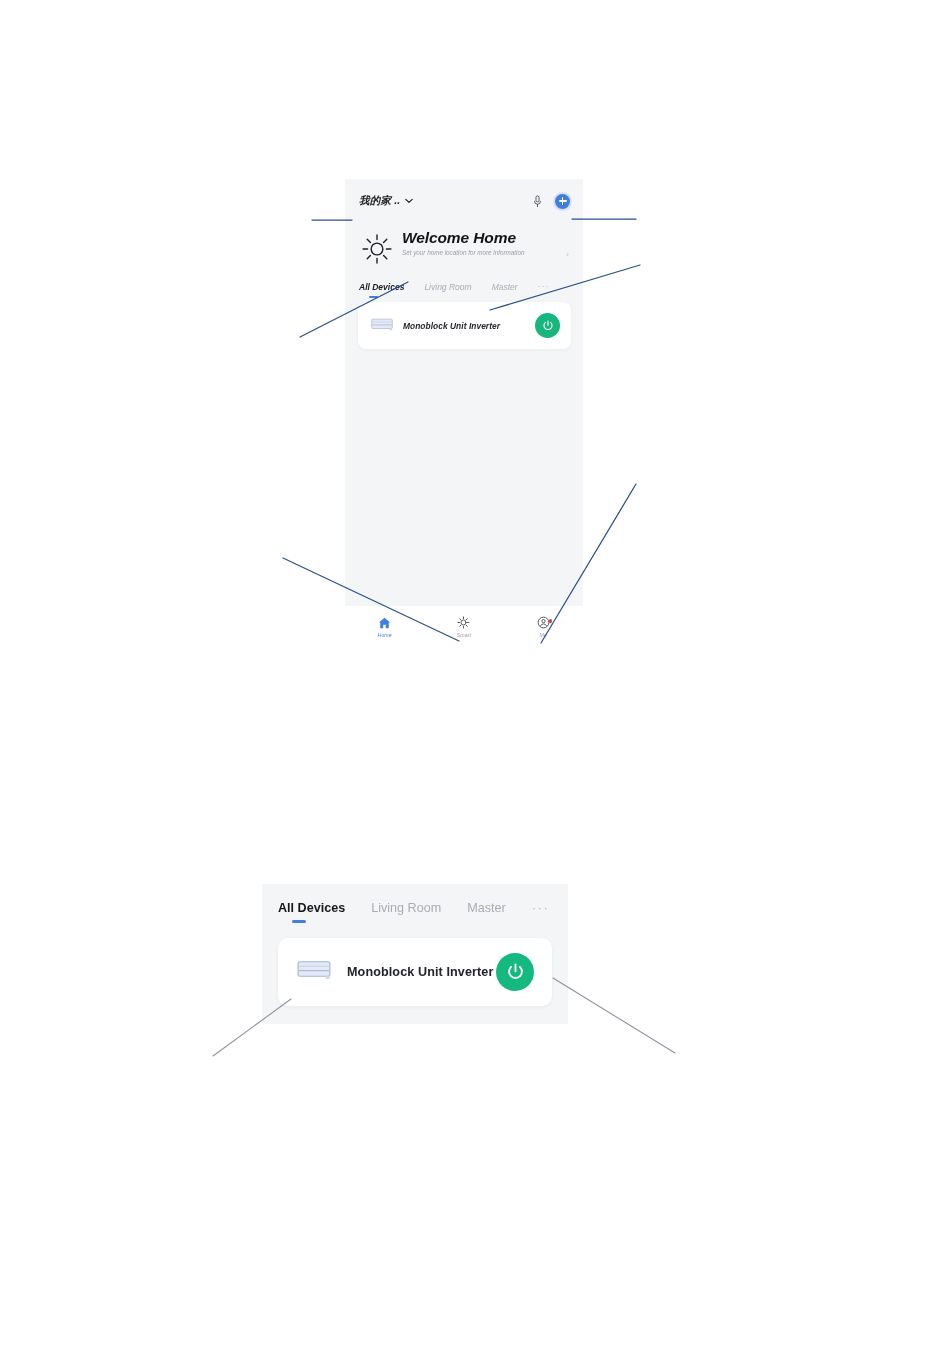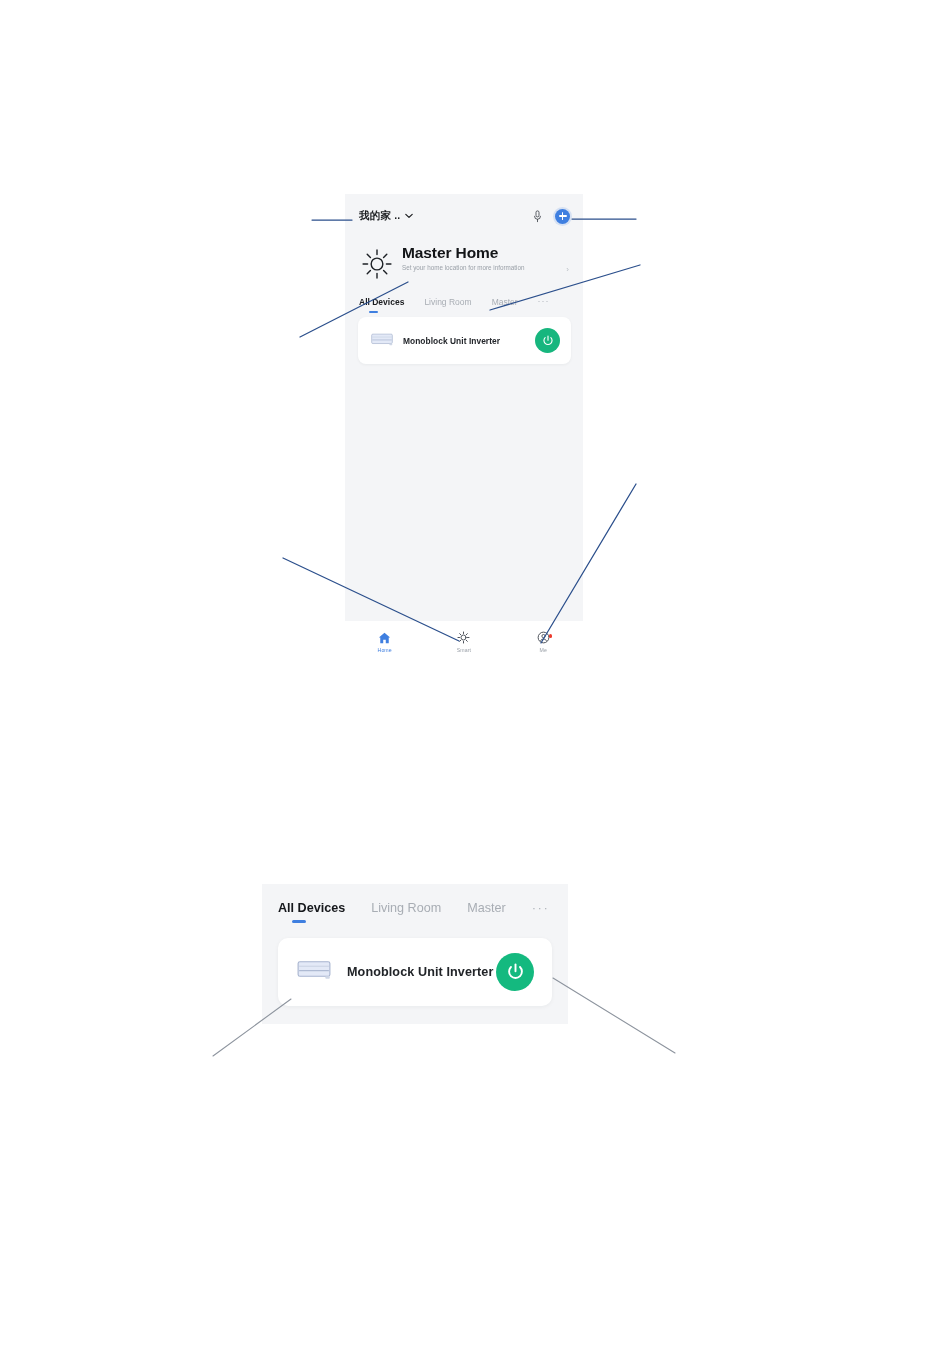--- a/index.html
+++ b/index.html
@@ -12,25 +12,26 @@
     -webkit-font-smoothing:antialiased;
   }
   .page{position:absolute;inset:0;}
 
   
   .leaders{position:absolute;left:0;top:0;width:950px;height:1360px;pointer-events:none;z-index:40;}
 
   
   .phone{
     position:absolute;
-    left:345px; top:194px;
+    left:345px; top:179px;
     width:238px; height:471px;
     background:#f4f5f7;
     z-index:10;
     overflow:hidden;
+    font-style:italic;
   }
   .phone-inner{position:absolute;inset:0;display:flex;flex-direction:column;}
 
   .ph-topbar{
     height:44px;
     display:flex;align-items:center;
     padding:0 13px 0 14px;
     box-sizing:border-box;
     flex:0 0 auto;
   }
@@ -223,21 +224,21 @@
               <line x1="2.2" y1="17" x2="7" y2="17"></line>
               <line x1="27" y1="17" x2="31.8" y2="17"></line>
               <line x1="6.6" y1="6.6" x2="10" y2="10"></line>
               <line x1="24" y1="24" x2="27.4" y2="27.4"></line>
               <line x1="27.4" y1="6.6" x2="24" y2="10"></line>
               <line x1="10" y1="24" x2="6.6" y2="27.4"></line>
             </g>
           </svg>
         </span>
         <span class="ph-welcome-text">
-          <span class="ph-welcome-title" style="display:block">Master Home</span>
+          <span class="ph-welcome-title" style="display:block">Welcome Home</span>
           <span class="ph-welcome-sub" style="display:block">Set your home location for more information</span>
         </span>
         <span class="ph-welcome-arrow">›</span>
       </div>
 
       <div class="ph-tabs">
         <span class="ph-tab active">All Devices</span>
         <span class="ph-tab">Living Room</span>
         <span class="ph-tab">Master</span>
         <span class="ph-tab-more">···</span>

